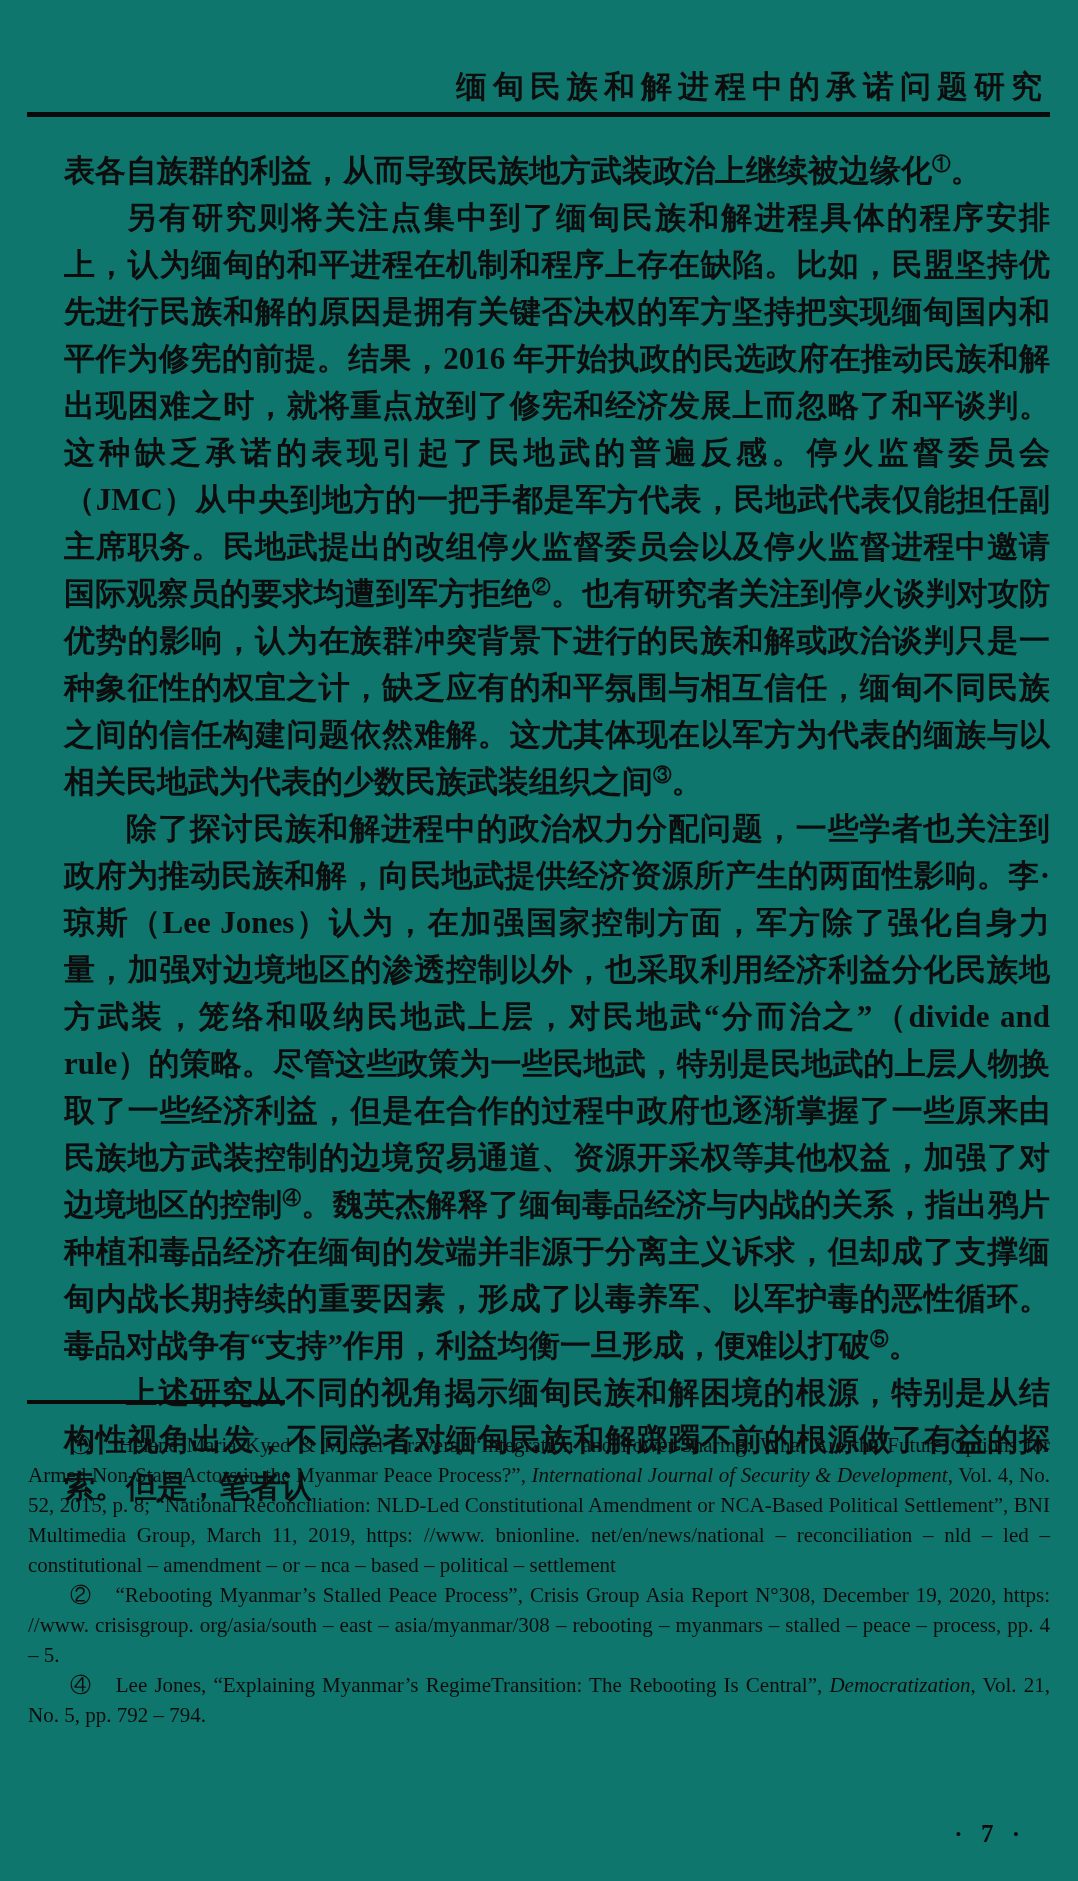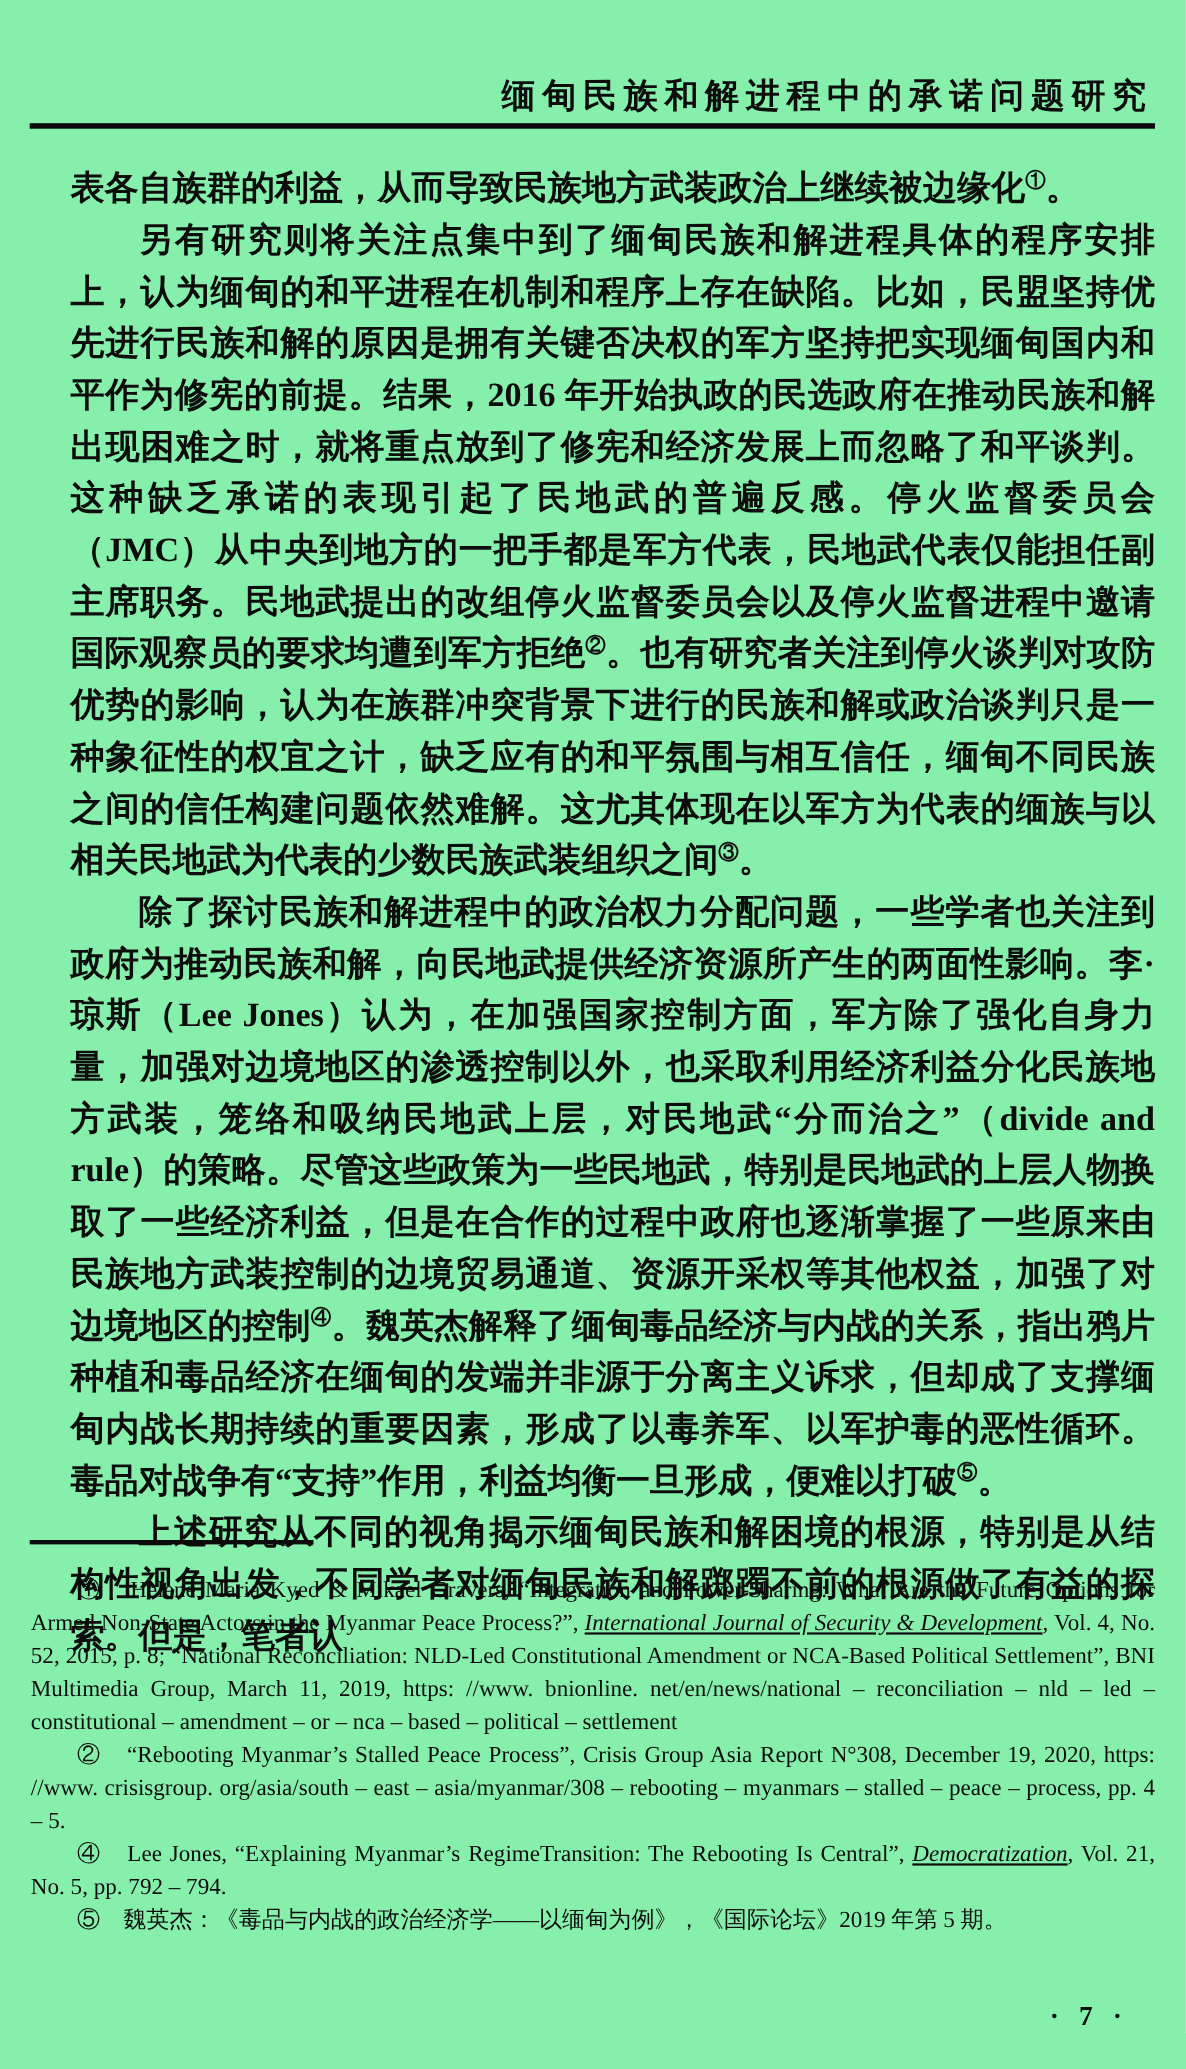--- a/index.html
+++ b/index.html
@@ -1,20 +1,20 @@
 <!DOCTYPE html>
 <html lang="zh"><head>
 <meta charset="utf-8">
 <style>
   html,body{margin:0;padding:0;background:#e8e8e8;}
   .page{
     position:relative;
     width:1078px;height:1881px;
     margin:0 auto;
-    background:#86efac;
+    background:#0f766e;
     color:#0d0d0d;
     font-family:"Liberation Serif", serif;
     overflow:hidden;
   }
   
   .running-header{
     position:absolute;top:66px;left:28px;right:30px;
     text-align:right;
     font-size:31px;font-weight:bold;
     letter-spacing:6px;
@@ -29,21 +29,21 @@
     position:absolute;top:147px;left:28px;right:28px;
     font-size:31px;line-height:47px;
     font-weight:bold;
     text-align:justify;
     text-justify:inter-ideograph;
     margin-left:36px;
   }
   .para{margin:0;}
   .para.indent{text-indent:2em;}
   sup{font-size:0.6em;line-height:0;vertical-align:super;}
-  .italic{font-style:italic;text-decoration:underline;}
+  .italic{font-style:italic;}
   
   .footnote-rule{
     position:absolute;top:1400px;left:27px;
     width:258px;height:4px;background:#0a0a0a;
   }
   .footnotes{
     position:absolute;top:1430px;left:28px;right:28px;
     font-size:21px;line-height:30px;
     text-align:justify;
     text-justify:inter-ideograph;
@@ -74,18 +74,17 @@
     <p class="para indent"><span>除了探讨民族和解进程中的政治权力分配问题，一些学者也关注到政府为推动民族和解，向民地武提供经济资源所产生的两面性影响。李·琼斯（Lee Jones）认为，在加强国家控制方面，军方除了强化自身力量，加强对边境地区的渗透控制以外，也采取利用经济利益分化民族地方武装，笼络和吸纳民地武上层，对民地武“分而治之”（divide and rule）的策略。尽管这些政策为一些民地武，特别是民地武的上层人物换取了一些经济利益，但是在合作的过程中政府也逐渐掌握了一些原来由民族地方武装控制的边境贸易通道、资源开采权等其他权益，加强了对边境地区的控制</span><sup>④</sup><span>。魏英杰解释了缅甸毒品经济与内战的关系，指出鸦片种植和毒品经济在缅甸的发端并非源于分离主义诉求，但却成了支撑缅甸内战长期持续的重要因素，形成了以毒养军、以军护毒的恶性循环。毒品对战争有“支持”作用，利益均衡一旦形成，便难以打破</span><sup>⑤</sup><span>。</span></p>
     <p class="para indent"><span>上述研究从不同的视角揭示缅甸民族和解困境的根源，特别是从结构性视角出发，不同学者对缅甸民族和解踯躅不前的根源做了有益的探索。但是，笔者认</span></p>
   </div>
 
   <div class="footnote-rule"></div>
 
   <div class="footnotes">
     <p class="footnote"><span>①　Helene Maria Kyed &amp; Mikael Gravers, “Integration and Power-Sharing: What Are the Future Options for Armed Non-State Actors in the Myanmar Peace Process?”, </span><span class="italic">International Journal of Security &amp; Development</span><span>, Vol. 4, No. 52, 2015, p. 8; “National Reconciliation: NLD-Led Constitutional Amendment or NCA-Based Political Settlement”, BNI Multimedia Group, March 11, 2019, https: //www. bnionline. net/en/news/national – reconciliation – nld – led – constitutional – amendment – or – nca – based – political – settlement</span></p>
     <p class="footnote"><span>②　“Rebooting Myanmar’s Stalled Peace Process”, Crisis Group Asia Report N°308, December 19, 2020, https: //www. crisisgroup. org/asia/south – east – asia/myanmar/308 – rebooting – myanmars – stalled – peace – process, pp. 4 – 5.</span></p>
     <p class="footnote"><span>④　Lee Jones, “Explaining Myanmar’s RegimeTransition: The Rebooting Is Central”, </span><span class="italic">Democratization</span><span>, Vol. 21, No. 5, pp. 792 – 794.</span></p>
-    <p class="footnote"><span>⑤　魏英杰：《毒品与内战的政治经济学——以缅甸为例》，《国际论坛》2019 年第 5 期。</span></p>
   </div>
 
   <div class="page-number">· 7 ·</div>
 
 </div>
 
 </body></html>

